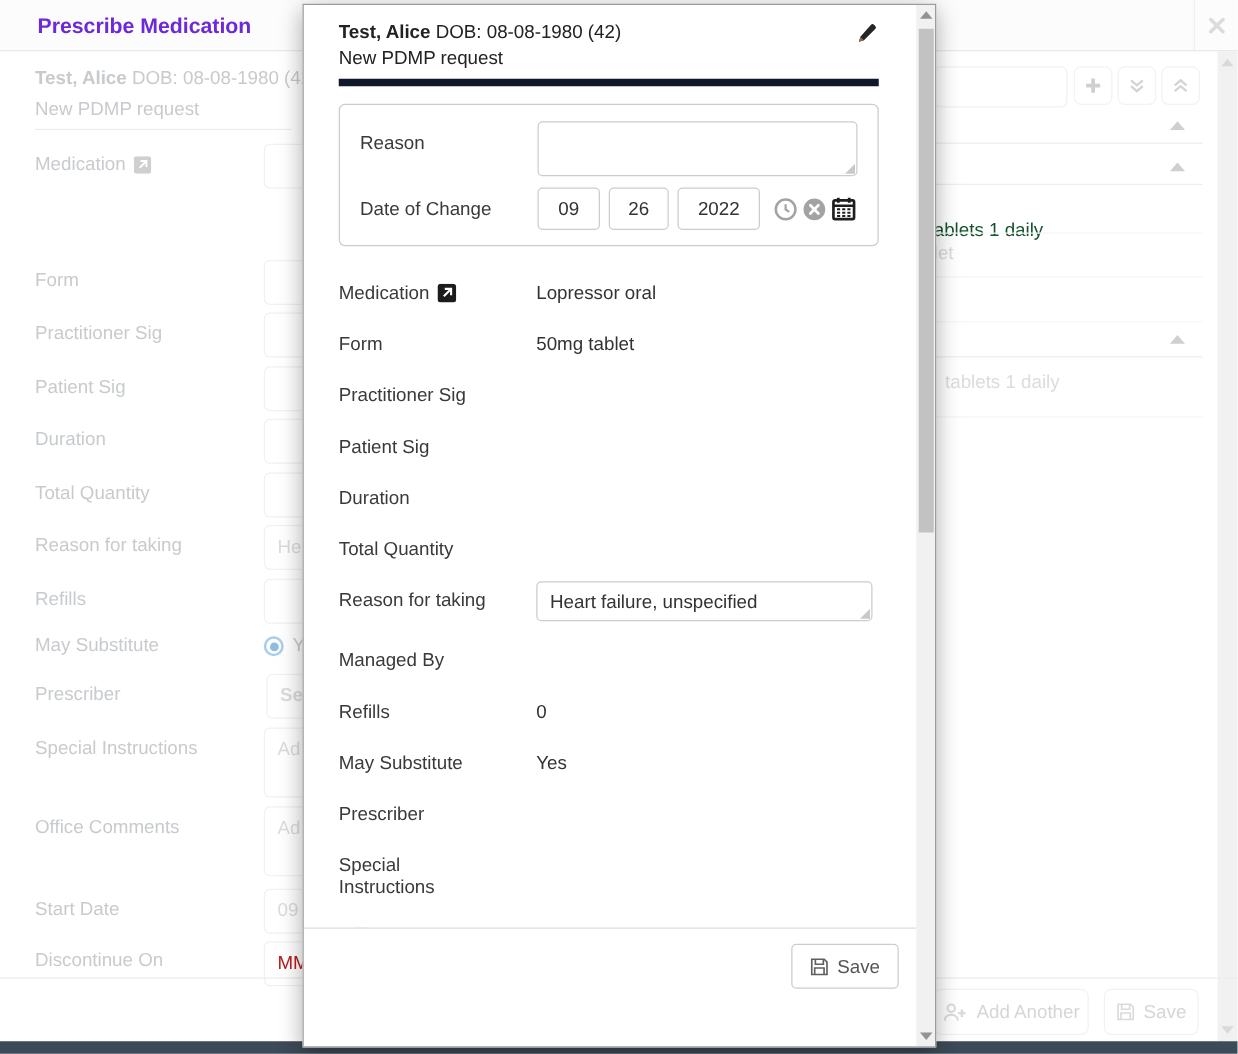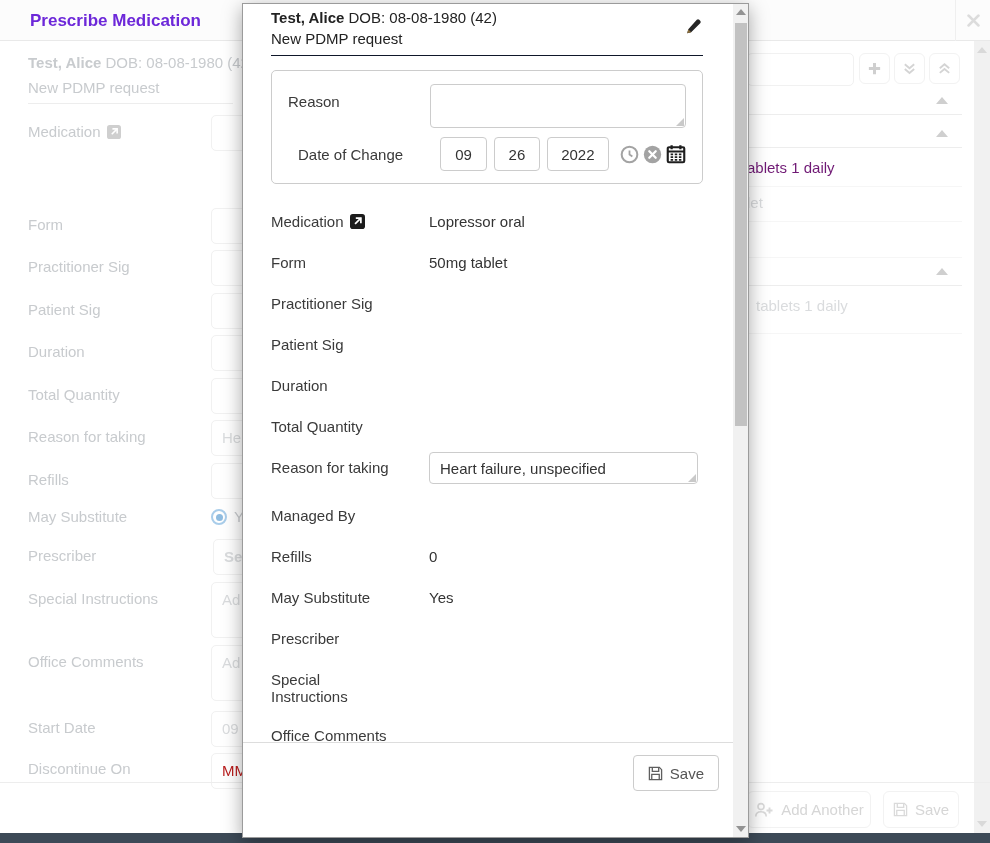--- a/index.html
+++ b/index.html
@@ -53,21 +53,21 @@
 
   
   .m-scroll { position:absolute; top:0; right:0; bottom:0; width:15px; background:#f1f1f1; }
   .m-scroll-up   { position:absolute; top:5px; left:2.5px; width:0; height:0;
                    border-left:5px solid transparent; border-right:5px solid transparent; border-bottom:6px solid #939393; }
   .m-scroll-down { position:absolute; bottom:5px; left:2.5px; width:0; height:0;
                    border-left:5px solid transparent; border-right:5px solid transparent; border-top:6px solid #939393; }
   .m-thumb  { position:absolute; top:19px; left:1.5px; width:12px; height:403px; background:#c2c2c2; }
 
   
-  .patient { position:relative; padding-top:5px; border-bottom:1px solid #0f172a; padding-bottom:8px; }
+  .patient { position:relative; padding-top:13px; border-bottom:6px solid #0f172a; padding-bottom:8px; }
   .p-line1 { font-size:15px; color:#222; }
   .p-line2 { font-size:15px; color:#222; margin-top:4px; }
   .p-name  { font-weight:bold; }
   .edit-btn{ position:absolute; right:0; top:14px; width:18px; height:18px; cursor:pointer; }
 
   
   .reason-panel { margin-top:14px; border:1px solid #ccc; border-radius:5px; height:114px; padding:13px 16px; }
   .rp-row  { display:flex; }
   .rp-label{ width:142px; font-size:15px; color:#3a3a3a; padding-top:9px; flex:none; }
   .ta { position:relative; border:1px solid #ccc; border-radius:4px; background:#fff;
@@ -165,21 +165,21 @@
     <svg width="15" height="15" viewBox="0 0 16 16" fill="none" stroke="#d4d4d4" stroke-width="2">
         <path d="M3 7.7l5-4.2 5 4.2M3 12.7l5-4.2 5 4.2"></path>
       </svg>
   </div>
 
   <span class="tri-up-sm" style="position:absolute; left:936px; top:97px;"></span>
   <div class="bg-divider" style="left:747px; width:215px; top:114px;"></div>
   <span class="tri-up-sm" style="position:absolute; left:936px; top:130px;"></span>
   <div class="bg-divider" style="left:747px; width:215px; top:147px;"></div>
 
-  <div class="bg-text" style="left:747px; top:159px; color:#701a75;">ablets 1 daily</div>
+  <div class="bg-text" style="left:747px; top:176px; color:#14532d;">ablets 1 daily</div>
   <div class="bg-divider faint" style="left:747px; width:215px; top:186px;"></div>
   <div class="bg-text" style="left:747px; top:194px; color:#dadcde;">let</div>
   <div class="bg-divider faint" style="left:747px; width:215px; top:221px;"></div>
   <div class="bg-divider faint" style="left:747px; width:215px; top:257px;"></div>
 
   <span class="tri-up-sm" style="position:absolute; left:936px; top:268px;"></span>
   <div class="bg-divider" style="left:747px; width:215px; top:285px;"></div>
   <div class="bg-text" style="left:756px; top:297px; color:#dadcde;">tablets 1 daily</div>
   <div class="bg-divider faint" style="left:747px; width:215px; top:333px;"></div>
 
@@ -231,21 +231,21 @@
       </div>
 
       <div class="reason-panel">
         <div class="rp-row">
           <div class="rp-label">Reason</div>
           <div class="ta" style="width:258px; height:44px;">
               <span class="grip"></span>
             </div>
         </div>
         <div class="rp-row2">
-          <div class="rp-label" style="padding-top:0;margin-left:10px;">Date of Change</div>
+          <div class="rp-label" style="padding-top:0;">Date of Change</div>
           <div class="date-box" style="width:50px;">09</div>
           <div class="date-box" style="width:48px;">26</div>
           <div class="date-box" style="width:66px;">2022</div>
           <span class="icon-btn">
             <svg width="19" height="19" viewBox="0 0 16 16" fill="none">
                 <circle cx="8" cy="8" r="6.6" stroke="#a3a3a3" stroke-width="1.7"></circle>
                 <path d="M8 4.6V8l2.4 1.7" stroke="#a3a3a3" stroke-width="1.5"></path>
               </svg>
           </span>
           <span class="icon-btn">

